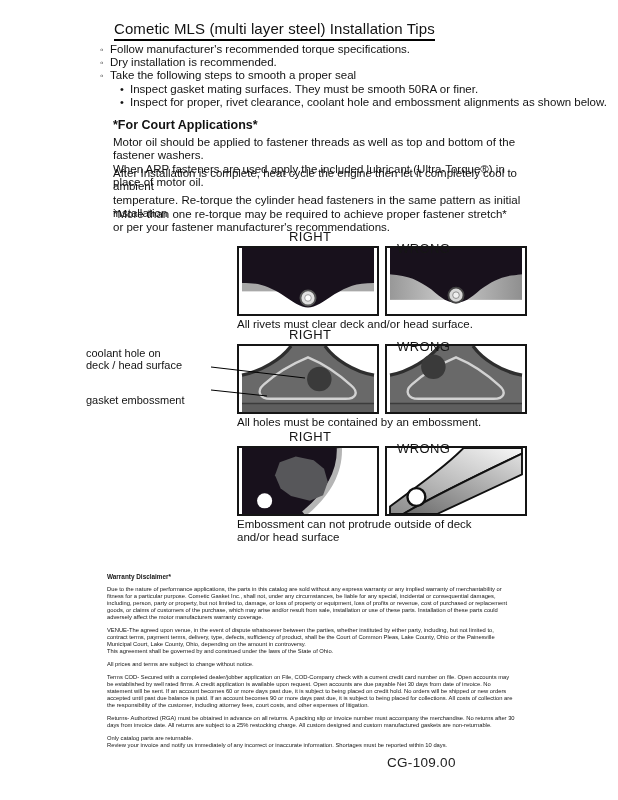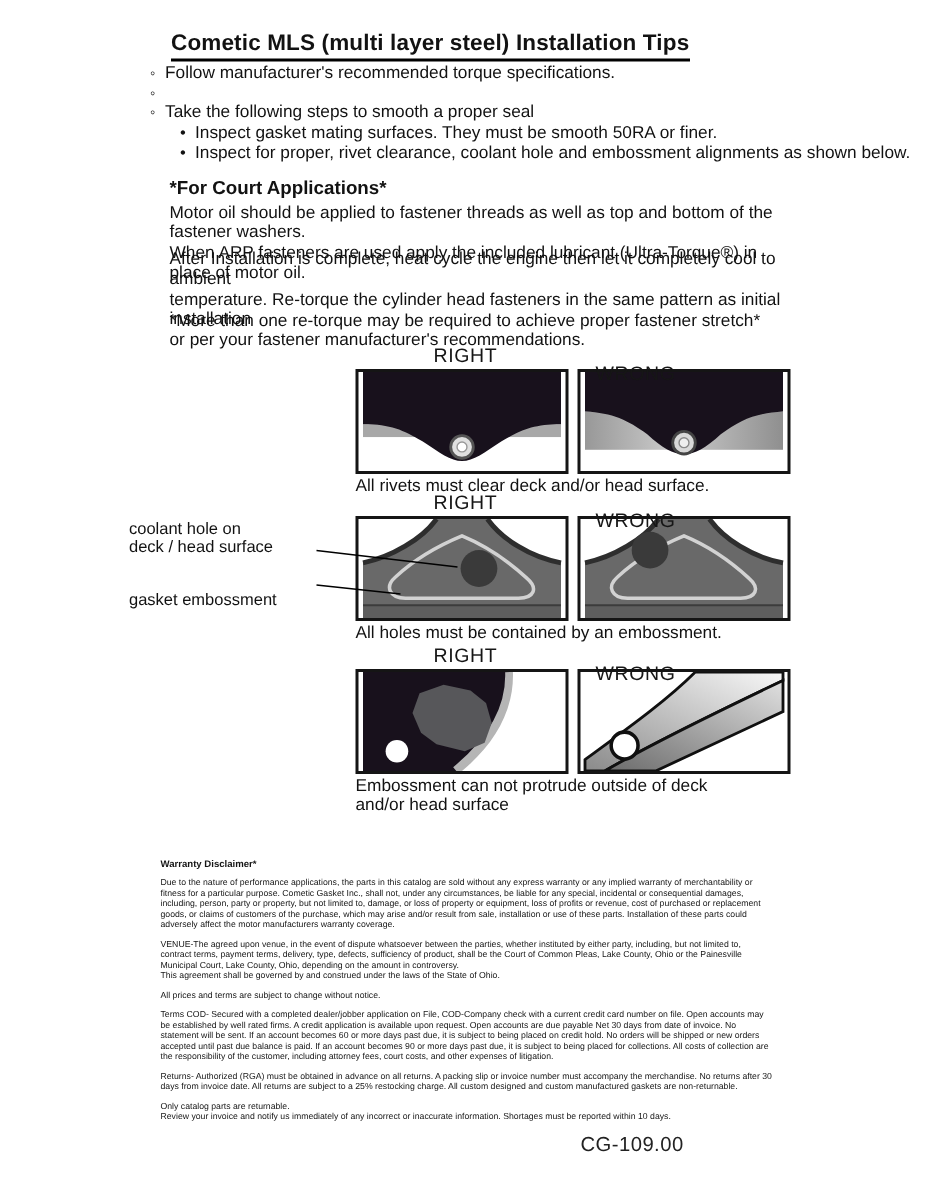--- a/index.html
+++ b/index.html
@@ -4,21 +4,21 @@
 <style>
   html,body { margin:0; padding:0; background:#fff; }
   .page {
     position:relative; width:618px; height:800px; background:#ffffff;
     font-family:"Liberation Sans", sans-serif; color:#121212; overflow:hidden;
   }
 
   
   .title {
     position:absolute; left:114px; top:20px;
-    font-size:15px; font-weight:bold; letter-spacing:0.1px;
+    font-size:15px; font-weight:normal; letter-spacing:0.1px;
     border-bottom:2px solid #000; padding-bottom:2px;
   }
 
   
   .tips { position:absolute; left:100px; top:43px; font-size:11.5px; line-height:13.2px; }
   .tip { display:flex; }
   .tip .marker { width:10px; font-size:10px; line-height:13.2px; }
   .subtip { padding-left:20px; }
   .subtip .marker { font-size:11px; }
 
@@ -62,20 +62,21 @@
 
   <div class="title">Cometic MLS (multi layer steel) Installation Tips</div>
 
   <div class="tips">
     <div class="tip">
       <span class="marker">◦</span>
       <span>Follow manufacturer's recommended torque specifications.</span>
     </div>
     <div class="tip">
       <span class="marker">◦</span>
+      <span>Dry installation is recommended.</span>
     </div>
     <div class="tip">
       <span class="marker">◦</span>
       <span>Take the following steps to smooth a proper seal</span>
     </div>
     <div class="tip subtip">
       <span class="marker">•</span>
       <span>Inspect gasket mating surfaces.  They must be smooth 50RA or finer.</span>
     </div>
     <div class="tip subtip">

